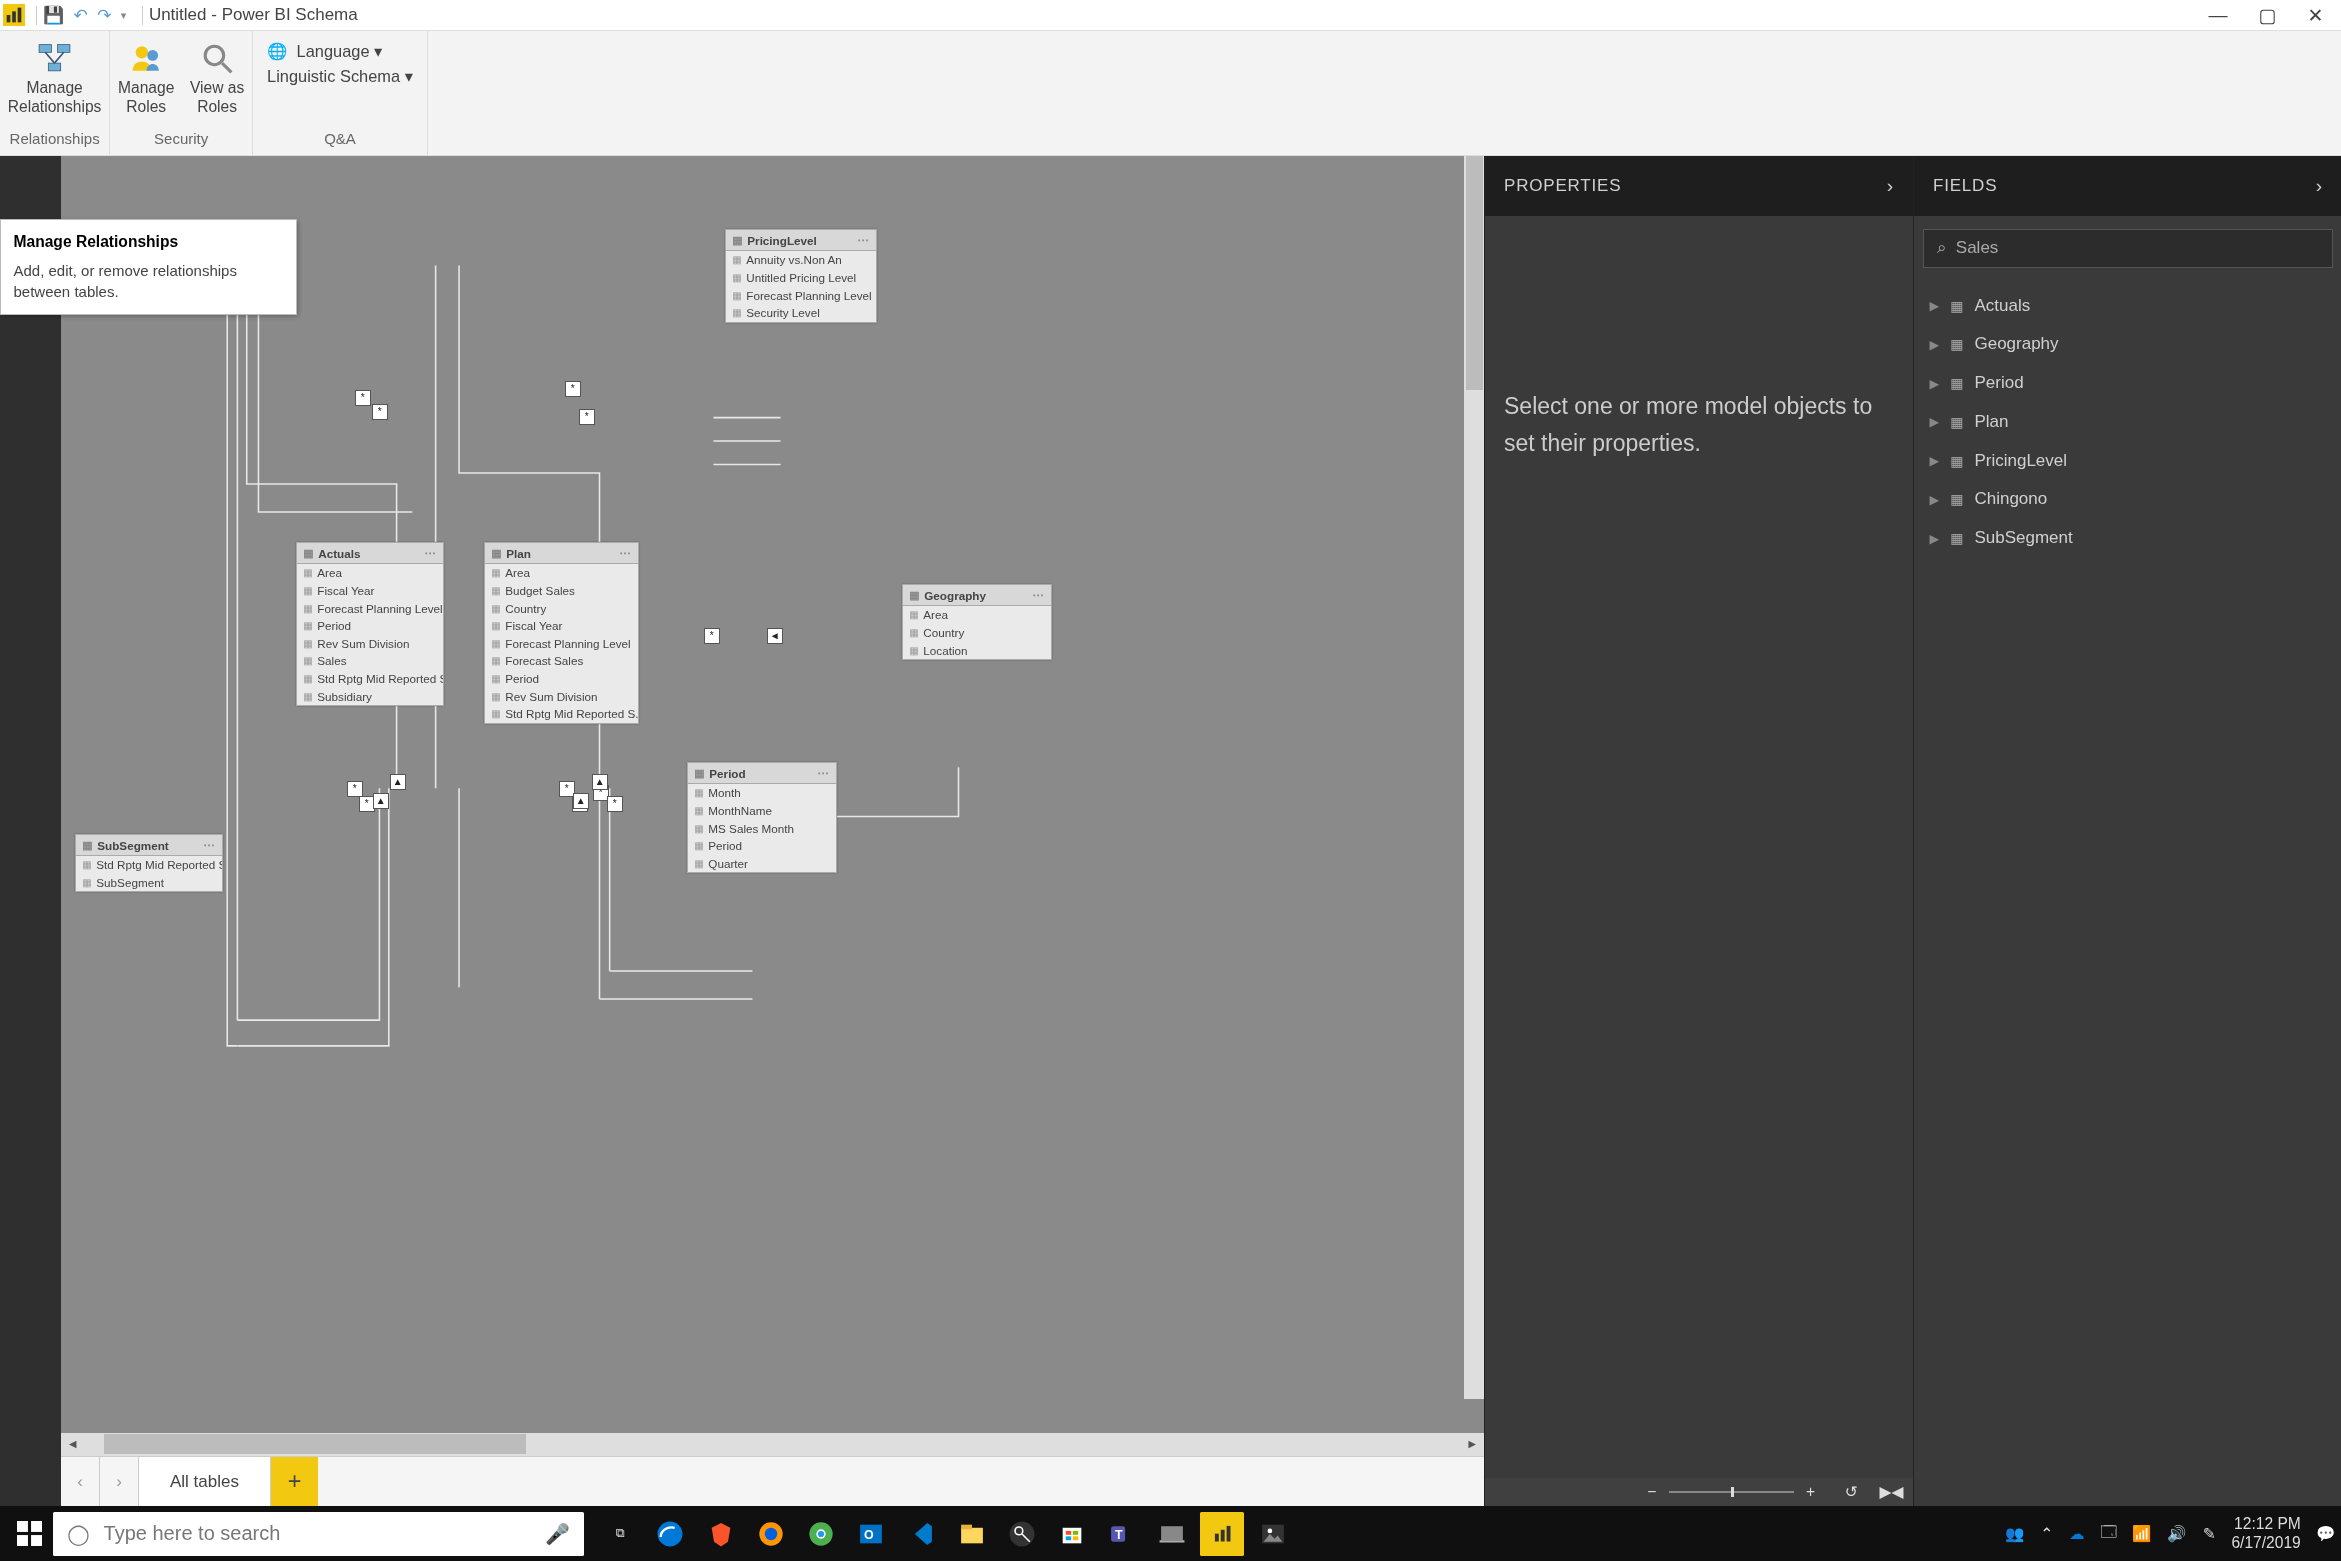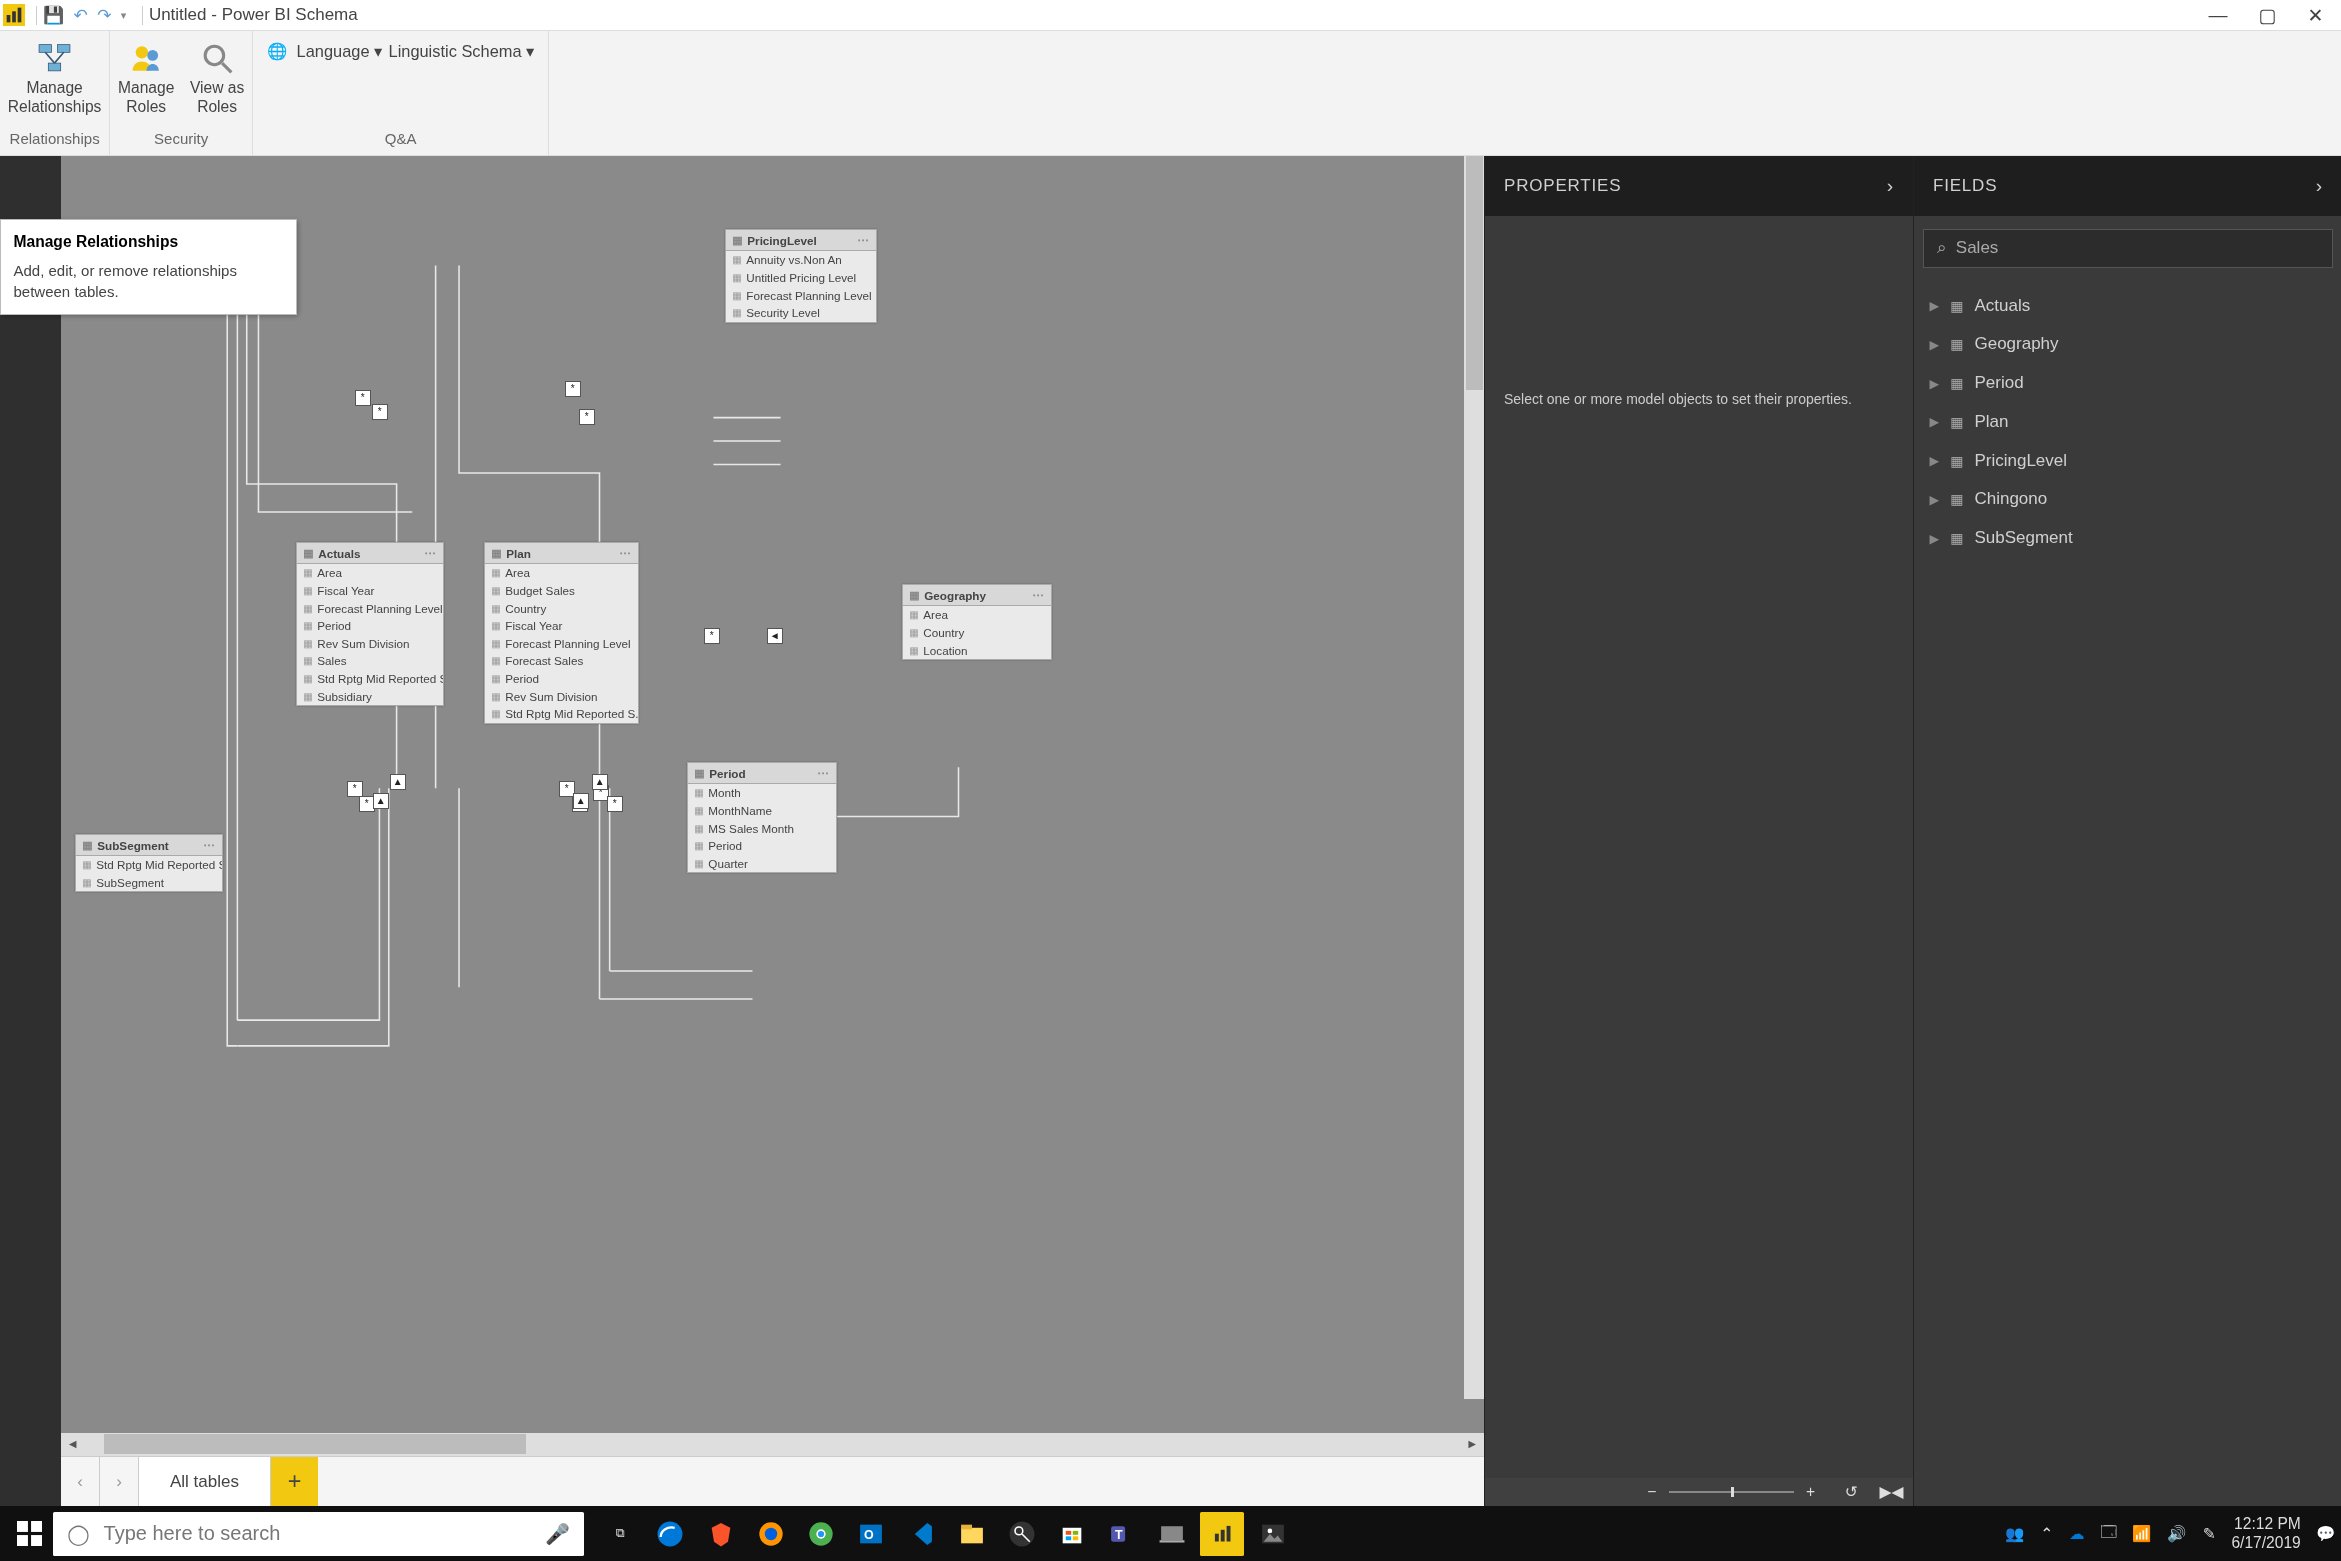--- a/index.html
+++ b/index.html
@@ -18,21 +18,21 @@
 .menubar .tab.active{background:#f3f3f3;border-top:0.8px solid #ccc;border-left:0.8px solid #ccc;border-right:0.8px solid #ccc;}
 .menubar .user{margin-left:auto;margin-right:23.4px;font-size:17px;color:#444;display:flex;align-items:center;gap:11px;}
 .menubar .user .help{width:23.4px;height:23.4px;border-radius:50%;background:#3a96dd;color:#fff;display:flex;align-items:center;justify-content:center;font-size:15.6px;}
 
 .ribbon{height:125px;background:#f3f3f3;border-bottom:0.8px solid #ddd;display:flex;}
 .ribbon .group{border-right:0.8px solid #ddd;padding:4.7px 7.8px;display:flex;flex-direction:column;align-items:center;justify-content:space-between;}
 .ribbon .group .top{display:flex;gap:15.6px;flex:1;align-items:flex-start;padding-top:4.7px;}
 .ribbon .group .btn{display:flex;flex-direction:column;align-items:center;justify-content:flex-start;gap:1.6px;cursor:pointer;font-size:15.6px;color:#444;text-align:center;line-height:1.2;}
 .ribbon .group .label{font-size:15px;color:#666;padding:3.1px 0;}
 .ribbon .ico{width:37px;height:37px;display:flex;align-items:center;justify-content:center;font-size:28px;}
-.ribbon .textbtns{display:flex;flex-direction:row;gap:6.2px;font-size:16.4px;color:#444;padding:6.2px;align-items:center;}
+.ribbon .textbtns{display:flex;flex-direction:column;gap:6.2px;font-size:16.4px;color:#444;padding:6.2px;}
 
 .tooltip{position:absolute;top:219px;left:0;width:297px;background:#fff;border:0.8px solid #bbb;box-shadow:1.6px 1.6px 4.7px rgba(0,0,0,0.3);padding:12.5px;z-index:50;font-size:15px;}
 .tooltip .tt-title{font-weight:bold;margin-bottom:9.4px;font-size:15.6px;}
 .tooltip .tt-body{color:#444;line-height:1.4;}
 
 .mainrow{flex:1;display:flex;min-height:0;}
 .navrail{width:61px;background:#2f2f2f;display:flex;flex-direction:column;align-items:center;padding-top:100px;}
 .navrail .nv{width:37px;height:37px;color:#e0e0e0;display:flex;align-items:center;justify-content:center;font-size:22px;cursor:pointer;}
 .canvaswrap{flex:1;display:flex;flex-direction:column;background:#8a8a8a;min-width:0;}
 .canvas{flex:1;position:relative;overflow:hidden;}
@@ -55,21 +55,21 @@
 .hscroll .thumb{position:absolute;top:1.6px;left:20px;height:20px;width:422px;background:#bcbcbc;}
 
 .tabstrip{height:50px;background:#f5f5f5;border-top:0.8px solid #ccc;display:flex;align-items:stretch;}
 .tabstrip .nav{width:39px;display:flex;align-items:center;justify-content:center;border-right:0.8px solid #ccc;color:#999;font-size:17px;cursor:pointer;}
 .tabstrip .ptab{padding:0 31px;display:flex;align-items:center;border-right:0.8px solid #ccc;font-size:17px;color:#444;background:#fff;}
 .tabstrip .add{width:47px;background:#f2c811;display:flex;align-items:center;justify-content:center;font-size:23.4px;color:#444;}
 
 .pane{width:429px;background:#3a3a3a;color:#d0d0d0;display:flex;flex-direction:column;border-left:0.8px solid #222;}
 .pane .phead{height:60px;background:#1e1e1e;display:flex;align-items:center;padding:0 19px;font-size:17px;letter-spacing:0.8px;}
 .pane .phead .chev{margin-left:auto;font-size:19px;}
-.pane .pbody{flex:1;padding:19px;font-size:14px;}
+.pane .pbody{flex:1;padding:19px;font-size:23px;}
 .pane.fields .search{margin:12.5px 9.4px;height:39px;background:#2c2c2c;border:0.8px solid #555;display:flex;align-items:center;padding:0 12.5px;color:#aaa;font-size:17px;gap:9.4px;}
 .pane.fields .flist{padding:6.2px 0;}
 .pane.fields .fi{display:flex;align-items:center;gap:11px;padding:9.4px 15.6px;font-size:17px;cursor:pointer;}
 .pane.fields .fi .arr{color:#888;font-size:12.5px;}
 .pane.fields .fi .tic{color:#aaa;font-size:14px;}
 
 .statusstrip{height:28px;background:#404040;display:flex;align-items:center;padding:0 9.4px;font-size:15.6px;color:#ddd;}
 .statusstrip .zoom{margin-left:auto;display:flex;align-items:center;gap:6.2px;}
 .statusstrip .zline{width:125px;height:1.6px;background:#888;position:relative;margin:0 6.2px;}
 .statusstrip .zhandle{position:absolute;top:-3.9px;left:50%;width:3.1px;height:9.4px;background:#ddd;}

